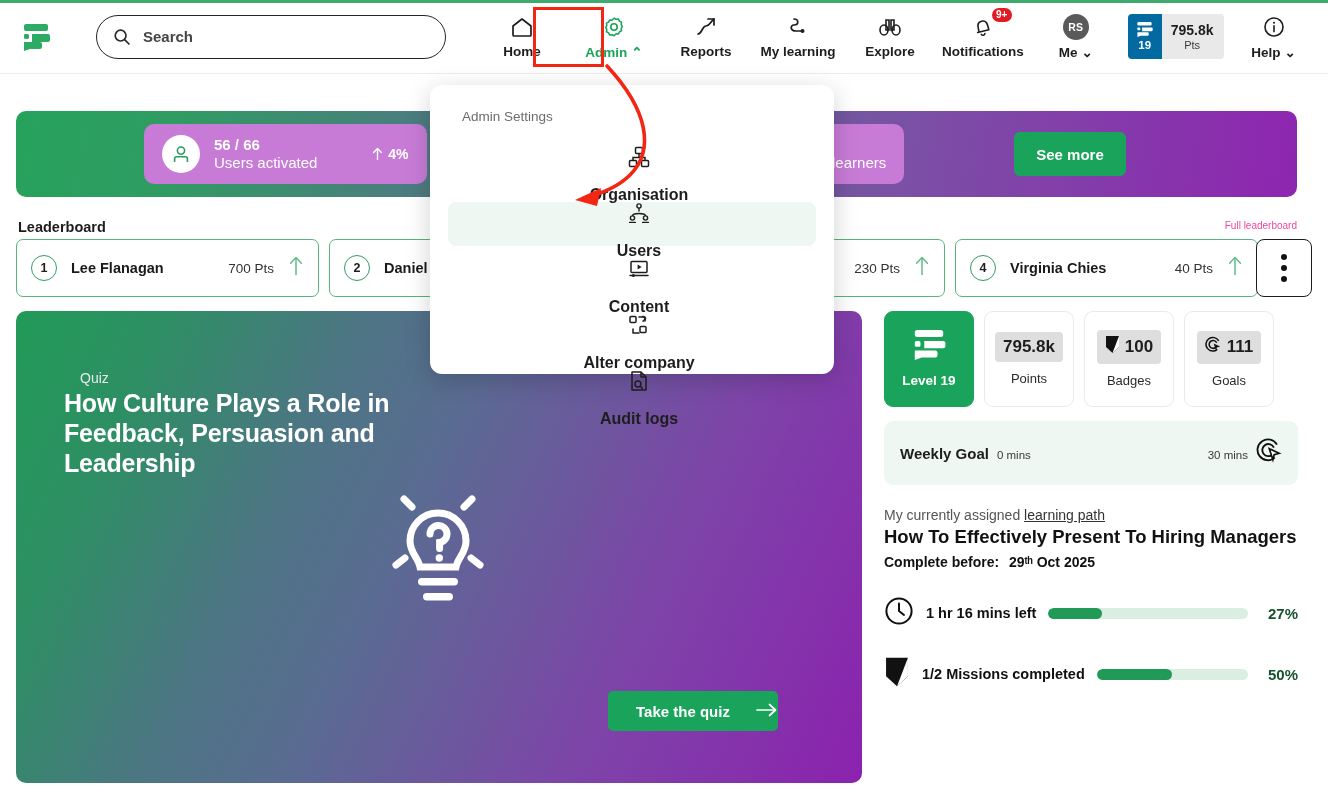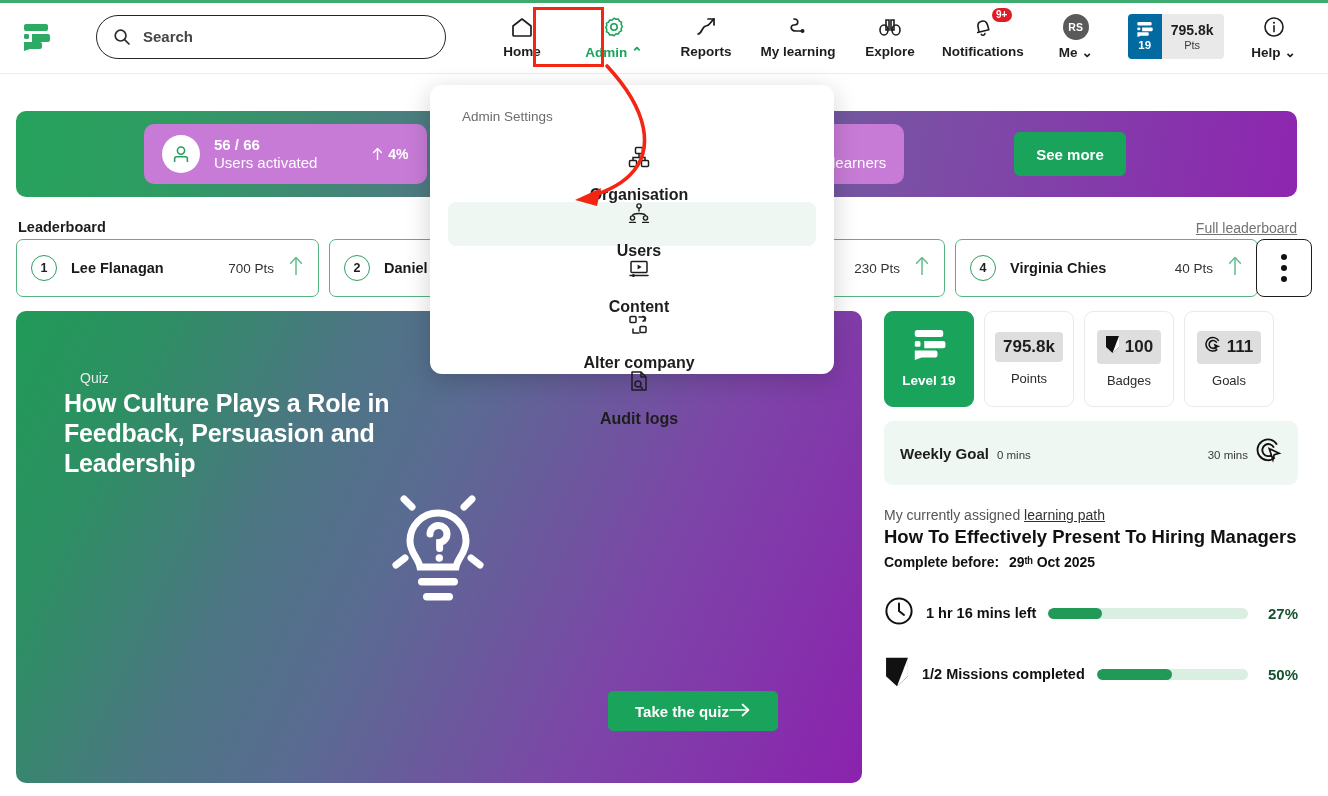--- a/index.html
+++ b/index.html
@@ -111,22 +111,22 @@
     background: #1aa35a; color: #fff; border: none; border-radius: 6px;
     height: 44px; padding: 0 22px; font-size: 15px; font-weight: 700; cursor: pointer;
     font-family: "Liberation Sans", sans-serif;
   }
 
   
   .lb-head {
     position: absolute; left: 18px; top: 219px; font-size: 14.5px; font-weight: 700; color: #1d1d1d;
   }
   .lb-full {
-    position: absolute; right: 31px; top: 220px; font-size: 14px; color: #737373;
-    text-decoration: underline; cursor: pointer;
+    position: absolute; right: 31px; top: 220px; font-size: 10px; color: #ec4899;
+    cursor: pointer;
   }
   .lb-row { position: absolute; left: 16px; top: 239px; display: flex; gap: 10px; }
   .lb-card {
     width: 303px; height: 58px; border: 1px solid #56b47f; border-radius: 7px;
     display: flex; align-items: center; padding: 0 14px; background: #fff; cursor:pointer;
   }
   .lb-rank {
     width: 26px; height: 26px; border-radius: 50%; border: 1.6px solid #2f9e63;
     display: flex; align-items: center; justify-content: center;
     font-size: 12.5px; font-weight: 700; color: #1d1d1d; flex: 0 0 auto;
@@ -148,22 +148,22 @@
     background: linear-gradient(115deg, #219a57 0%, #2d8f63 14%, #4c7683 32%, #5a6b92 46%, #7d45a8 72%, #8b22ae 100%);
   }
   .qkind { font-size: 14px; color: #e8e8ef; }
   .qtitle {
     position: absolute; left: 64px; top: 388px; width: 330px;
     font-size: 25px; font-weight: 700; color: #fff; line-height: 30px; letter-spacing: -0.2px;
   }
   .qbtn {
     position: absolute; left: 608px; top: 691px; width: 170px; height: 40px;
     background: #1aa35a; color: #fff; border: none; border-radius: 5px;
-    display: flex; align-items: center; justify-content: center; 
-    font-size: 15px; font-weight: 700; cursor: pointer; font-family:"Liberation Sans", sans-serif;
+    display: flex; align-items: center; justify-content: space-between; 
+    font-size: 15px; font-weight: 700; cursor: pointer; font-family:"Liberation Sans", sans-serif;padding-left:28px;
   }
   .bulb { position: absolute; left: 390px; top: 487px; }
 
   
   .rp { position: absolute; left: 884px; top: 311px; width: 414px; }
   .tiles { display: flex; gap: 10px; }
   .tile {
     width: 90px; height: 96px; border-radius: 9px; background: #fff;
     border: 1px solid #eaeaea; display: flex; flex-direction: column;
     align-items: center; justify-content: center; gap: 9px; cursor: pointer;

